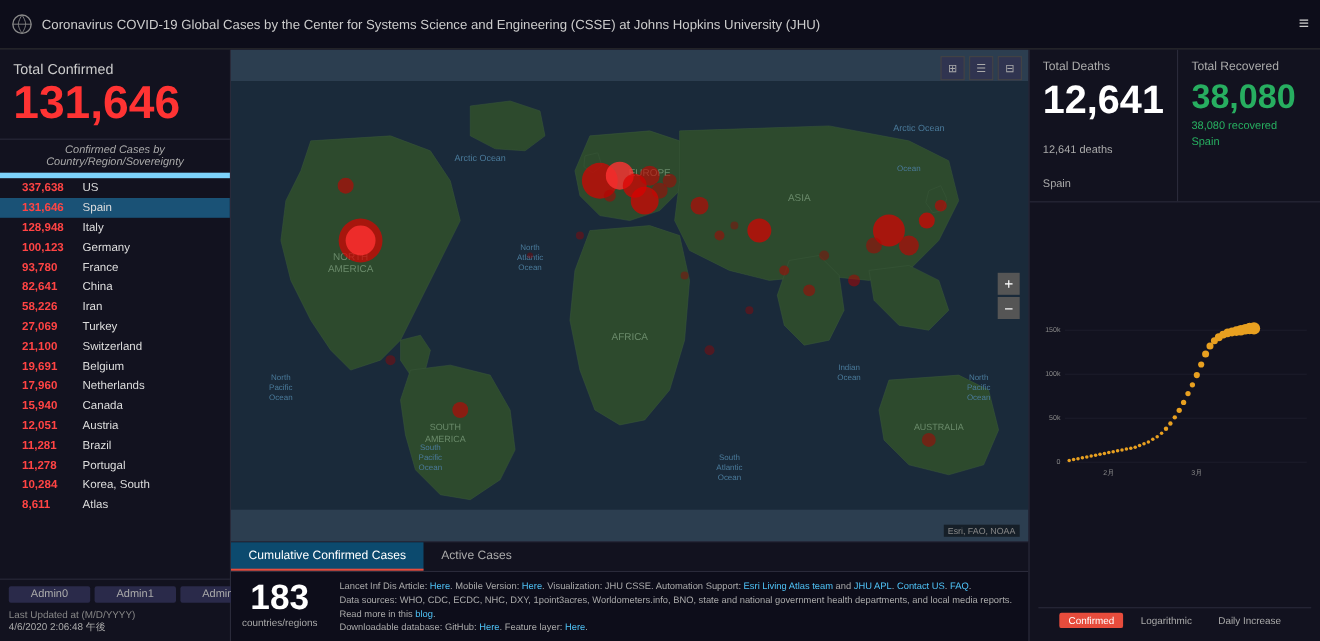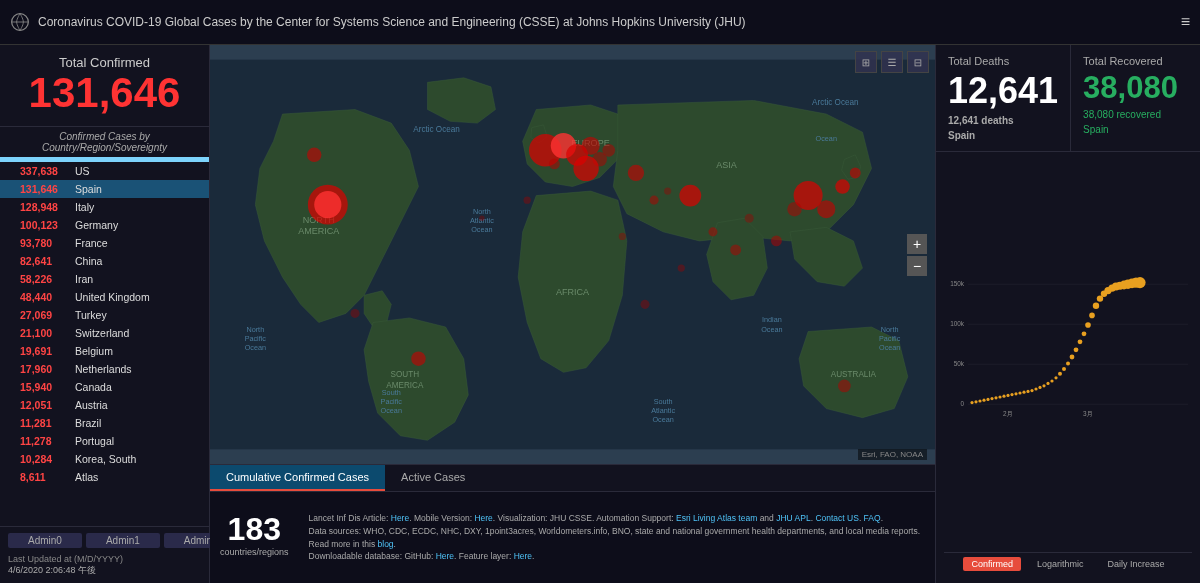--- a/index.html
+++ b/index.html
@@ -54,21 +54,20 @@
       background: #12121f;
       display: flex;
       flex-direction: column;
       flex-shrink: 0;
       border-right: 1px solid #2a2a3a;
     }
 
     .total-confirmed-box {
       padding: 10px 12px;
       border-bottom: 1px solid #2a2a3a;
-      text-align: center;
     }
     .total-confirmed-label {
       font-size: 13px;
       color: #ccc;
     }
     .total-confirmed-value {
       font-size: 42px;
       font-weight: bold;
       color: #ff3333;
       line-height: 1.1;
@@ -205,21 +204,21 @@
       border-bottom: 2px solid transparent;
     }
     .map-tab.active {
       color: #fff;
       border-bottom: 2px solid #e74c3c;
       background: #0c4a6e;
     }
 
     .info-bar {
       background: #0d0d1a;
-      padding: 20px 10px;
+      padding: 6px 10px;
       font-size: 9px;
       color: #aaa;
       border-top: 1px solid #2a2a3a;
       display: flex;
       gap: 20px;
       align-items: flex-start;
     }
     .countries-count-box {
       text-align: center;
       flex-shrink: 0;
@@ -276,22 +275,21 @@
     }
     .stat-value-recovered {
       font-size: 31px;
       font-weight: bold;
       color: #27ae60;
       line-height: 1.1;
     }
     .stat-sub {
       font-size: 10px;
       color: #aaa;
-      margin-top: 4px;
-      font-weight: bold;
+      margin-top: 20px;
     }
     .stat-sub-green {
       font-size: 10px;
       color: #27ae60;
       margin-top: 4px;
     }
 
     
     .chart-area {
       flex: 1;
@@ -389,24 +387,20 @@
           <span class="country-count">93,780</span>
           <span class="country-name">France</span>
         </div>
         <div class="country-item">
           <span class="country-count">82,641</span>
           <span class="country-name">China</span>
         </div>
         <div class="country-item">
           <span class="country-count">58,226</span>
           <span class="country-name">Iran</span>
-        </div>
-        <div class="country-item">
-          <span class="country-count">48,440</span>
-          <span class="country-name">United Kingdom</span>
         </div>
         <div class="country-item">
           <span class="country-count">27,069</span>
           <span class="country-name">Turkey</span>
         </div>
         <div class="country-item">
           <span class="country-count">21,100</span>
           <span class="country-name">Switzerland</span>
         </div>
         <div class="country-item">

